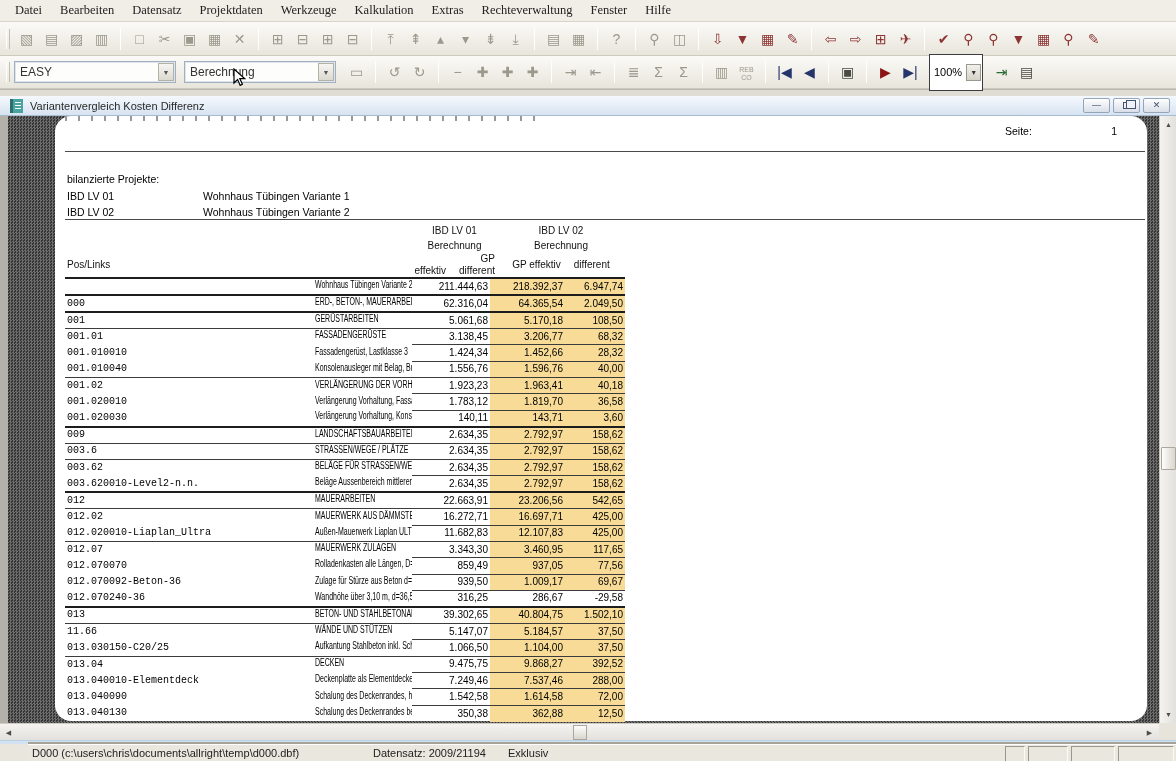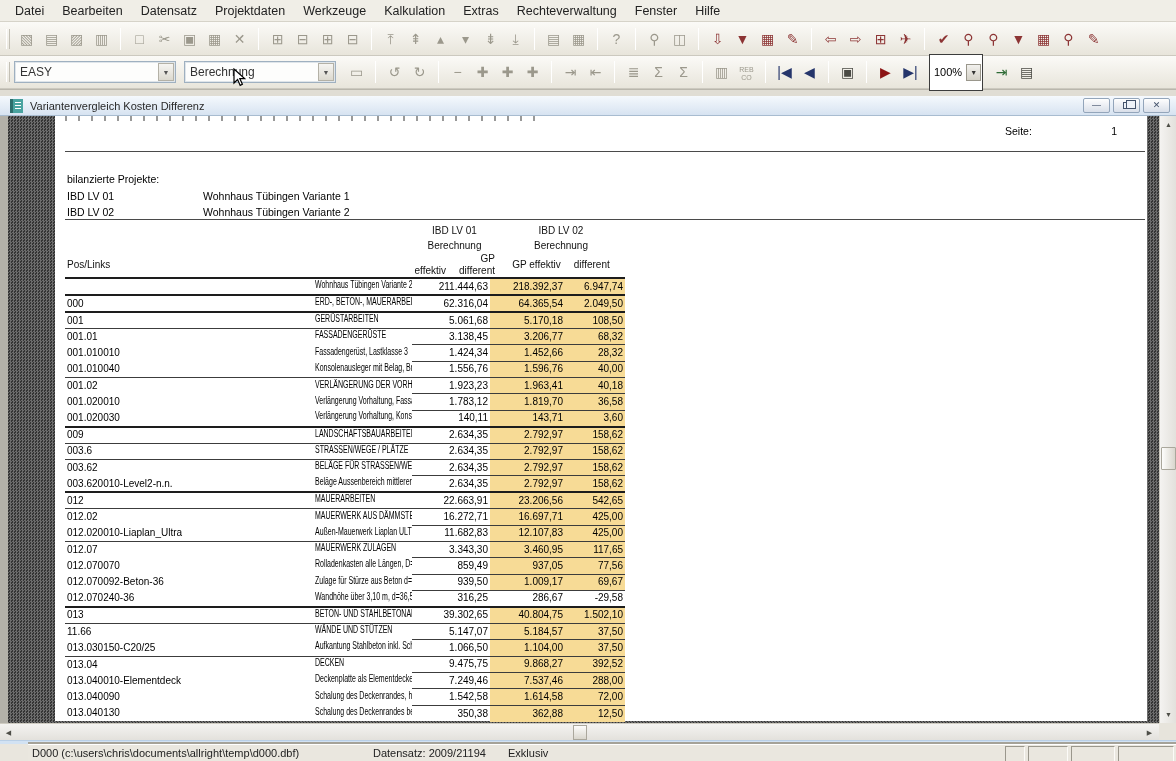--- a/index.html
+++ b/index.html
@@ -1,20 +1,20 @@
 <!DOCTYPE html>
 <html><head>
 <meta charset="utf-8">
 <style>
   html,body{margin:0;padding:0;background:#888;}
   *{box-sizing:border-box;}
   .app{position:relative;width:1176px;height:761px;background:#e9e6de;font-family:"Liberation Sans",sans-serif;overflow:hidden;color:#1a1a1a;}
   
   .menubar{height:22px;background:#f0eee7;border-bottom:1px solid #d6d3c9;display:flex;align-items:center;padding-left:6px;}
-  .menu-item{font-size:12.5px;color:#222;padding:2px 9px;cursor:default;}
+  .menu-item{font-size:12.5px;color:#222;padding:2px 9px;cursor:default;font-family:Liberation Serif, serif;}
   
   .toolbar{background:linear-gradient(#fbfaf7,#e8e5db);border-bottom:1px solid #ccc9bf;display:flex;align-items:center;padding:0 4px;}
   .toolbar1{height:34px;}
   .toolbar2{height:33px;position:relative;}
   .grip{width:4px;height:20px;border-left:1px solid #fff;border-right:1px solid #c2bfb4;margin:0 4px 0 2px;}
   .tb-group{display:flex;align-items:center;}
   .tb-sep{width:1px;height:22px;background:#ccc9bd;border-right:1px solid #fff;margin:0 6px;}
   .tb-btn{width:25px;height:22px;line-height:22px;text-align:center;font-size:14px;color:#9b988c;cursor:default;}
   .tb-btn.red{color:#8c3434;}
   .tb-btn.blue{color:#25356b;}
@@ -38,37 +38,37 @@
   .doctitle{height:20px;background:linear-gradient(#f5f9fd,#d7e3f1);border-bottom:1px solid #a8bcd0;display:flex;align-items:center;padding:0 6px;}
   .doc-ico{width:13px;height:14px;background:#49a3a0;border-left:3px solid #2c6f6d;margin:0 7px 0 4px;position:relative;}
   .doc-ico::before{content:"";position:absolute;left:2px;top:3px;width:6px;height:1px;background:#fff;box-shadow:0 3px 0 #fff,0 6px 0 #fff;}
   .doctitle .t{font-size:11px;color:#2a2a2a;flex:1;}
   .winbtn{width:27px;height:15px;margin-left:3px;background:linear-gradient(#fefefe,#d9dfe9);border:1px solid #93a5ba;border-radius:2px;text-align:center;font-size:9px;line-height:13px;color:#44536b;position:relative;}
   .winbtn .restore-g{display:inline-block;width:8px;height:7px;border:1px solid #44536b;position:relative;top:1px;background:#eef2f8;}
   .winbtn .restore-g::before{content:"";position:absolute;left:2px;top:-3px;width:8px;height:7px;border:1px solid #44536b;background:#eef2f8;}
   
   .docarea{position:relative;height:607px;background:repeating-conic-gradient(#6c6c6c 0% 25%,#343434 0% 50%) 0 0/3px 3px;}
   .frame-left{position:absolute;left:0;top:0;width:8px;height:100%;background:#b3b1a9;}
-  .page{position:absolute;left:55px;top:0;width:1092px;height:605px;background:#fff;font-size:10px;color:#000;}
+  .page{position:absolute;left:55px;top:0;width:1092px;height:605px;background:#fff;font-size:10px;color:#000;border-radius:16px;}
   .clipmarks{position:absolute;left:10px;top:0;width:470px;height:5px;background:repeating-linear-gradient(90deg,#999 0 2px,transparent 2px 13px);}
   .seite{position:absolute;top:9px;left:950px;width:112px;display:flex;justify-content:space-between;font-size:10.5px;}
   .rule{position:absolute;left:10px;width:1080px;height:1px;background:#4a4a4a;}
   .projects{position:absolute;left:12px;top:55px;font-size:10.5px;line-height:16.5px;}
   .projects .row{display:flex;}
   .projects .code{width:136px;}
   
   table.rpt{position:absolute;left:10px;top:107px;width:560px;border-collapse:collapse;table-layout:fixed;font-size:10px;}
   table.rpt td{padding:0 2px;height:16.37px;line-height:12px;overflow:hidden;vertical-align:middle;}
   thead.rh td{height:15px;color:#111;}
   thead.rh tr:last-child td{border-bottom:2px solid #1d1d1d;}
   .gh{text-align:center;}
   .vh1{text-align:right;}
   .vh2{text-align:center;}
   .vh .d{margin-left:13px;}
-  td.pos{white-space:nowrap;}
+  td.pos{white-space:nowrap;font-family:Liberation Mono, monospace;}
   td.desc{white-space:nowrap;overflow:visible;}
   td.desc .sq{display:inline-block;max-width:210px;overflow:hidden;white-space:nowrap;transform:scaleX(.7);transform-origin:0 50%;}
   td.num{text-align:right;white-space:nowrap;}
   td.hl{background:#f7db96;}
   tr.sep-full td{border-top:1px solid #3c3c3c;}
   tr.sep-full2 td{border-top:2px solid #1d1d1d;}
   tr.sep-num td.n{border-top:1px solid #3c3c3c;}
   
   .vscroll{position:absolute;right:0;top:0;width:17px;height:100%;background:linear-gradient(90deg,#f4f3f1,#e3e1dc);border-left:1px solid #c9c6bc;}
   .vscroll .arr{position:absolute;left:1px;width:15px;height:15px;font-size:7px;color:#4e4e48;text-align:center;line-height:15px;}

